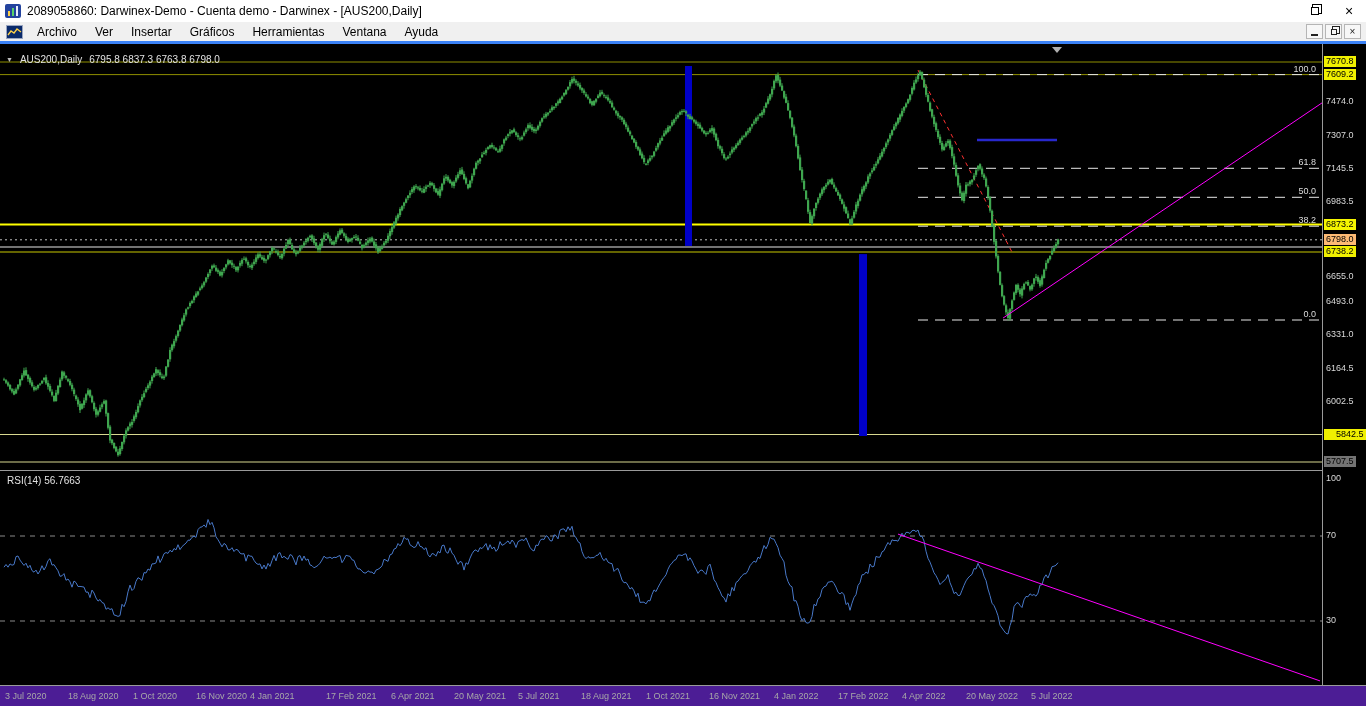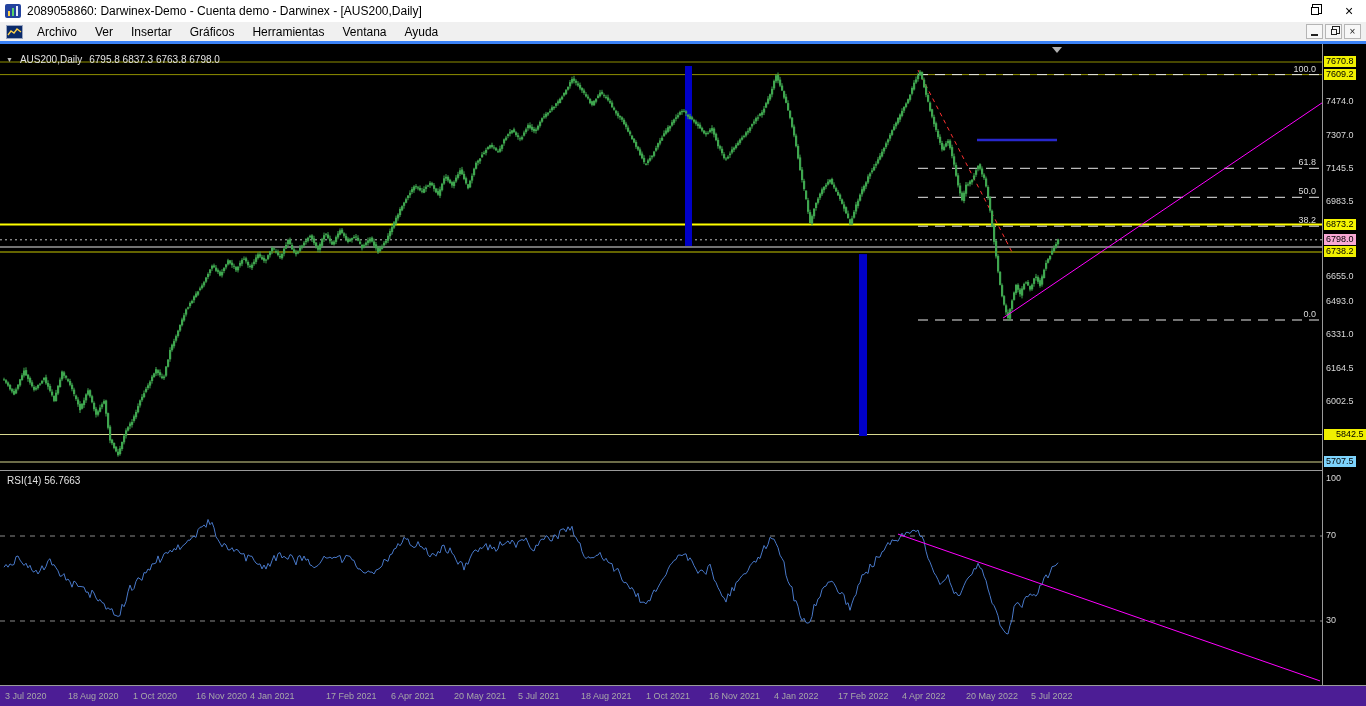--- a/index.html
+++ b/index.html
@@ -1194,24 +1194,24 @@
         <span class="axis-label" style="top: 119px;">7145.5</span>
         <span class="axis-label" style="top: 152px;">6983.5</span>
         <span class="axis-label" style="top: 219px; margin-top: 8px;">6655.0</span>
         <span class="axis-label" style="top: 252px;">6493.0</span>
         <span class="axis-label" style="top: 285px;">6331.0</span>
         <span class="axis-label" style="top: 319px;">6164.5</span>
         <span class="axis-label" style="top: 352px;">6002.5</span>
         <span class="axis-tag" style="top: 12px; background: rgb(240, 240, 0);">7670.8</span>
         <span class="axis-tag" style="top: 25px; background: rgb(240, 240, 0);">7609.2</span>
         <span class="axis-tag" style="top: 175px; background: rgb(245, 245, 0);">6873.2</span>
-        <span class="axis-tag" style="top: 190px; background: #f9a8d4;">6798.0</span>
+        <span class="axis-tag" style="top: 190px; background: #fdba74;">6798.0</span>
         <span class="axis-tag" style="top: 202px; background: rgb(240, 240, 0);">6738.2</span>
         <span class="axis-tag" style="top: 385px; background: rgb(240, 240, 0); padding-left: 12px;">5842.5</span>
-        <span class="axis-tag" style="top: 412px; background: #7dd3fc;">5707.5</span>
+        <span class="axis-tag" style="top: 412px; background: #737373;">5707.5</span>
         <span class="axis-label" style="top: 429px;">100</span>
         <span class="axis-label" style="top: 486px;">70</span>
         <span class="axis-label" style="top: 571px;">30</span>
       </div>
     <div class="date-axis" id="date-axis">
         <span class="date-label" style="left: 5px;">3 Jul 2020</span>
         <span class="date-label" style="left: 68px;">18 Aug 2020</span>
         <span class="date-label" style="left: 133px;">1 Oct 2020</span>
         <span class="date-label" style="left: 196px;">16 Nov 2020</span>
         <span class="date-label" style="left: 250px;">4 Jan 2021</span>

